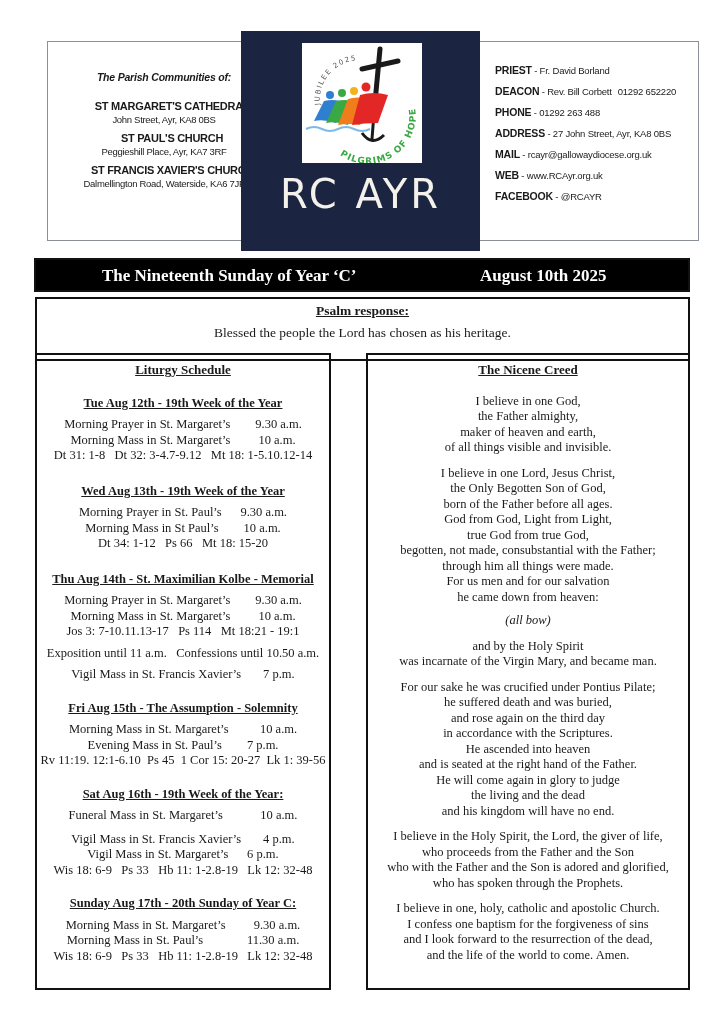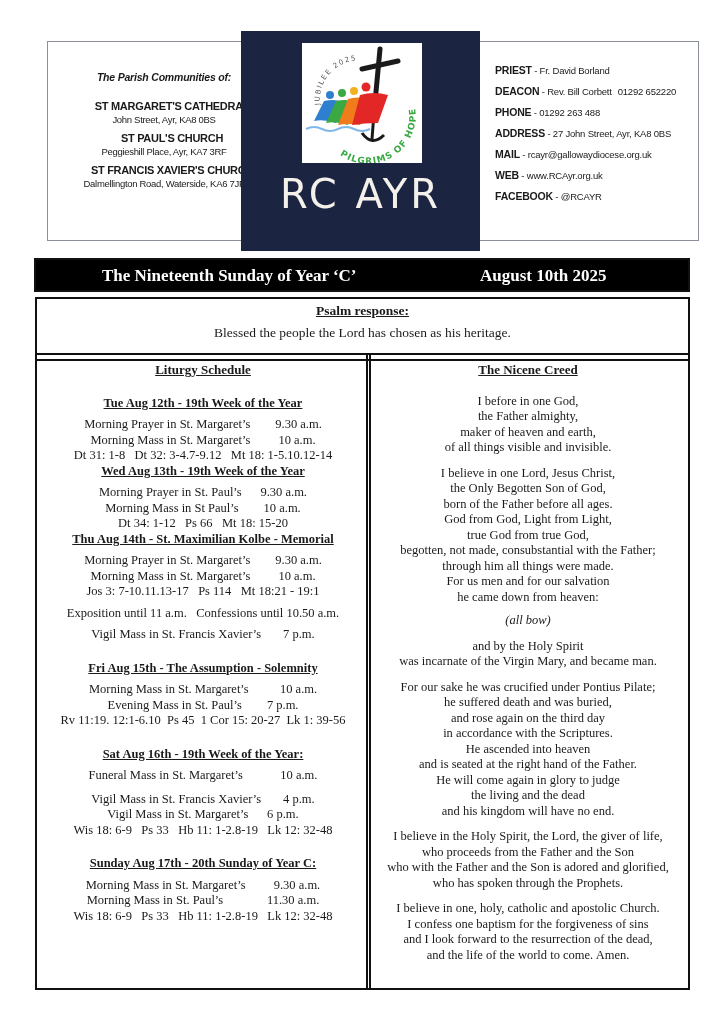--- a/index.html
+++ b/index.html
@@ -27,25 +27,25 @@
   .banner .t1 { position:absolute; left:66px; top:6px; }
   .banner .t2 { position:absolute; left:444px; top:6px; }
 
   
   .psalm { position:absolute; left:35px; top:297px; width:655px; height:64px; border:2.5px solid #111; box-sizing:border-box; text-align:center; }
   .psalm .h { font-weight:bold; font-size:13.5px; text-decoration:underline; margin-top:4px; }
   .psalm .b { font-size:13.5px; margin-top:6px; }
 
   
   .col { position:absolute; top:353px; height:637px; border:2.5px solid #111; box-sizing:border-box; text-align:center; font-size:12.5px; line-height:15.5px; }
-  .col.left { left:35px; width:336px; }
+  .col.left { left:35px; width:296px; }
   .col.right { left:366px; width:324px; }
   .col .title { font-weight:bold; text-decoration:underline; font-size:13px; margin-top:7px; }
 
-  .day { margin-top:0; }
+  .day { margin-top:20px; }
   .day .dh { font-weight:bold; text-decoration:underline; font-size:12.5px; margin-bottom:6px; }
   .svc { white-space:pre; }
   .reading { white-space:pre; }
   .note { margin-top:6px; white-space:pre; }
   .gap { margin-top:8px; }
 
   .creed-p { margin-top:10px; }
   .creed-p.first { margin-top:16px; }
   .creed-line { display:block; }
   .rubric { font-style:italic; margin-top:8px; }
@@ -180,21 +180,21 @@
     <div class="svc"><span>Morning Mass in St. Margaret’s</span>         <span>9.30 a.m.</span></div>
     <div class="svc"><span>Morning Mass in St. Paul’s</span>              <span>11.30 a.m.</span></div>
     <div class="reading">Wis 18: 6-9   Ps 33   Hb 11: 1-2.8-19   Lk 12: 32-48</div>
   </div>
 </div>
 
 <div class="col right">
   <div class="title">The Nicene Creed</div>
   <div id="creed-body">
       <div class="creed-p first">
-        <span class="creed-line">I before in one God,</span>
+        <span class="creed-line">I believe in one God,</span>
         <span class="creed-line">the Father almighty,</span>
         <span class="creed-line">maker of heaven and earth,</span>
         <span class="creed-line">of all things visible and invisible.</span>
       </div>
       <div class="creed-p">
         <span class="creed-line">I believe in one Lord, Jesus Christ,</span>
         <span class="creed-line">the Only Begotten Son of God,</span>
         <span class="creed-line">born of the Father before all ages.</span>
         <span class="creed-line">God from God, Light from Light,</span>
         <span class="creed-line">true God from true God,</span>

